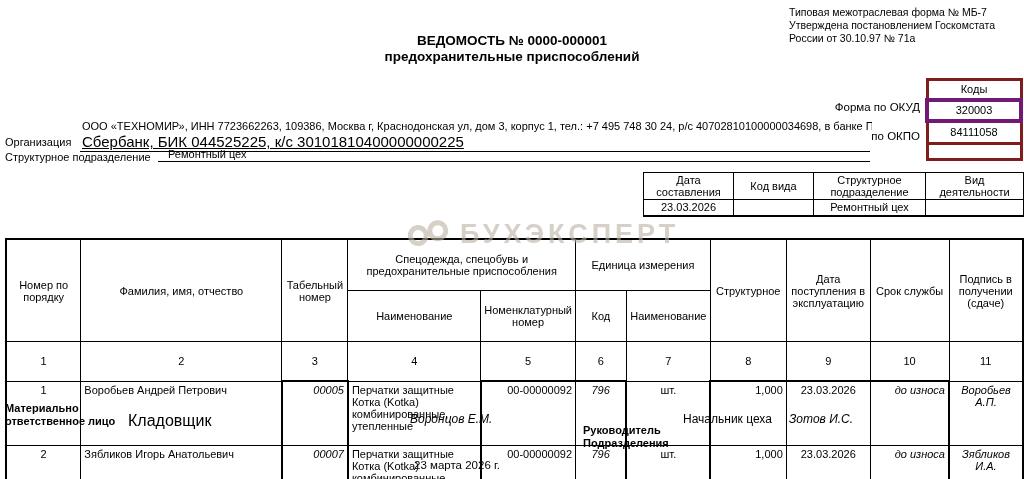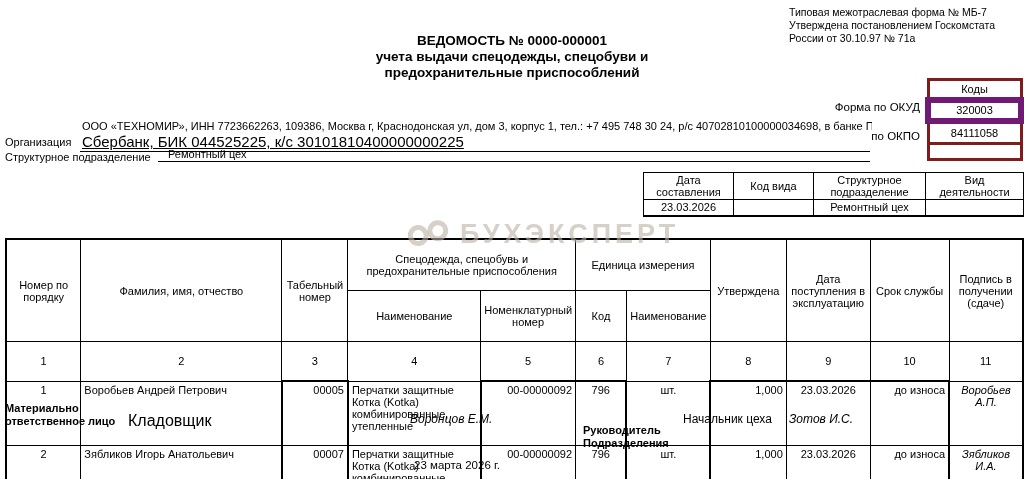--- a/index.html
+++ b/index.html
@@ -8,21 +8,21 @@
 
   .stamp { position:absolute; left:789px; top:6px; width:232px; font-size:10.5px; line-height:13px; }
 
   .title { position:absolute; left:312px; top:33px; width:400px; text-align:center;
            font-weight:bold; font-size:13.5px; line-height:16px; }
 
   
   .codes { position:absolute; left:925px; top:78px; border-collapse:collapse; }
   .codes td { border:3px solid #7f1d1d; width:94px; text-align:center; font-size:11px; padding:0; }
   .codes .hdr { height:20px; }
-  .codes .okud { height:21px; border:6px solid #701a75; }
+  .codes .okud { height:21px; border:4px solid #701a75; }
   .codes .okpo { height:23px; }
   .codes .empty { height:16px; }
 
   .okud-label { position:absolute; left:750px; top:101px; width:170px; text-align:right; font-size:11.5px; }
   .okpo-label { position:absolute; left:750px; top:130px; width:170px; text-align:right; font-size:11.5px; }
 
   
   .org-line1 { position:absolute; left:82px; top:120px; width:790px; font-size:11px; white-space:nowrap; overflow:hidden; }
   .org-line2 { position:absolute; left:80px; top:133px; width:790px; font-size:15px; white-space:nowrap;
                border-bottom:1px solid #000; padding:0 0 1px 2px;text-decoration:underline; }
@@ -42,21 +42,21 @@
   .main td { border:1px solid #000; font-size:11px; line-height:12px; text-align:center;
              vertical-align:middle; padding:13px 3px; overflow:hidden; }
   .main tr.grp td { height:26px; }
   .main tr.sub td { height:34px; }
   .main tr.num td { height:19px; }
   .main tr.data td { height:35px; vertical-align:top; padding-top:2px; }
   .al { text-align:left !important; }
   .ar { text-align:right !important; }
   .it { font-style:italic; }
   .bl2 { border-left-width:2px !important; }
-  .br2 { border-right-width:2px !important; }
+  .br2 { border-right-width:2px !important;font-style:italic; }
   .bt2 { border-top-width:2px !important; }
   .bb2 { border-bottom-width:2px !important; }
 
   
   .watermark { position:absolute; left:406px; top:219px; z-index:10; pointer-events:none;
                display:flex; align-items:flex-start; gap:8px;
                color:rgba(186,177,163,0.6); font-weight:bold; font-size:27px; letter-spacing:4px; }
   .watermark svg { display:block; }
 
   
@@ -73,21 +73,20 @@
 <body>
 
 <div class="stamp">
   <div>Типовая межотраслевая форма № МБ-7</div>
   <div>Утверждена постановлением Госкомстата</div>
   <div>России  от 30.10.97 № 71а</div>
 </div>
 
 <div class="title">
   <div>ВЕДОМОСТЬ № 0000-000001</div>
-  <div>учета выдачи спецодежды, спецобуви и</div>
   <div>предохранительные приспособлений</div>
 </div>
 
 <table class="codes">
   <tbody>
       <tr>
         <td class="hdr">Коды</td>
       </tr>
   <tr>
         <td class="okud">320003</td>
@@ -158,21 +157,21 @@
       <col style="width:79px">
       <col style="width:74px">
   </colgroup>
   <tbody>
       <tr class="grp">
     <td rowspan="2">Номер по порядку</td>
     <td rowspan="2">Фамилия, имя, отчество</td>
     <td rowspan="2">Табельный номер</td>
     <td colspan="2">Спецодежда, спецобувь и предохранительные приспособления</td>
     <td colspan="2">Единица измерения</td>
-    <td rowspan="2">Утверждена</td>
+    <td rowspan="2">Структурное</td>
     <td rowspan="2">Дата поступления в эксплуатацию</td>
     <td rowspan="2">Срок службы</td>
     <td rowspan="2">Подпись в получении (сдаче)</td>
   </tr>
   <tr class="sub">
     <td>Наименование</td>
     <td>Номенклатурный номер</td>
     <td>Код</td>
     <td>Наименование</td>
   </tr>

